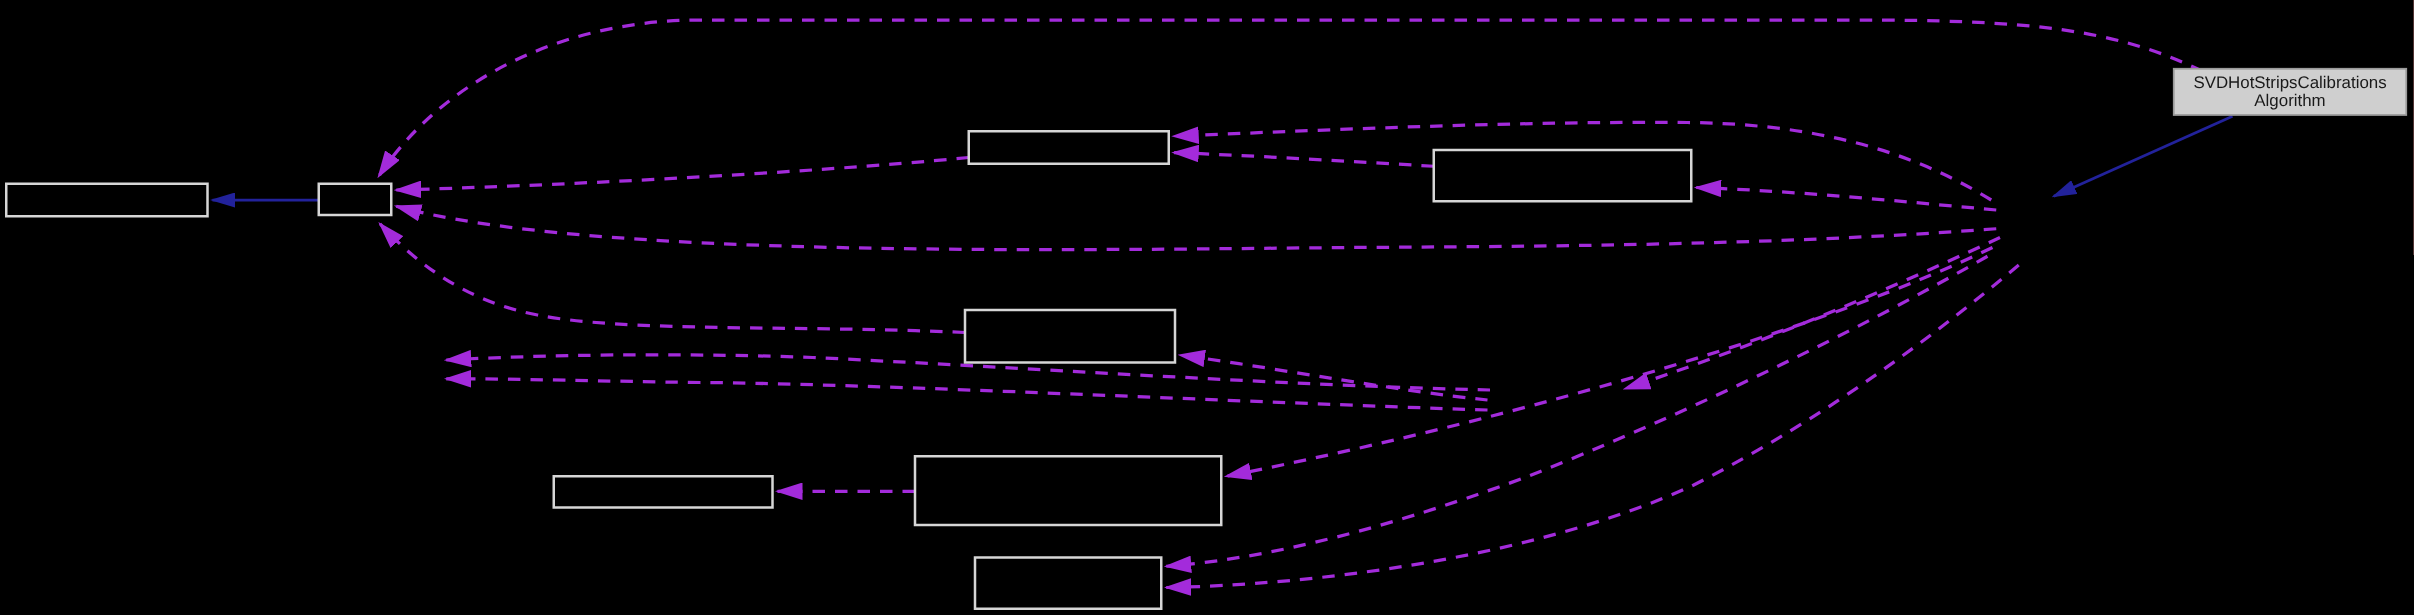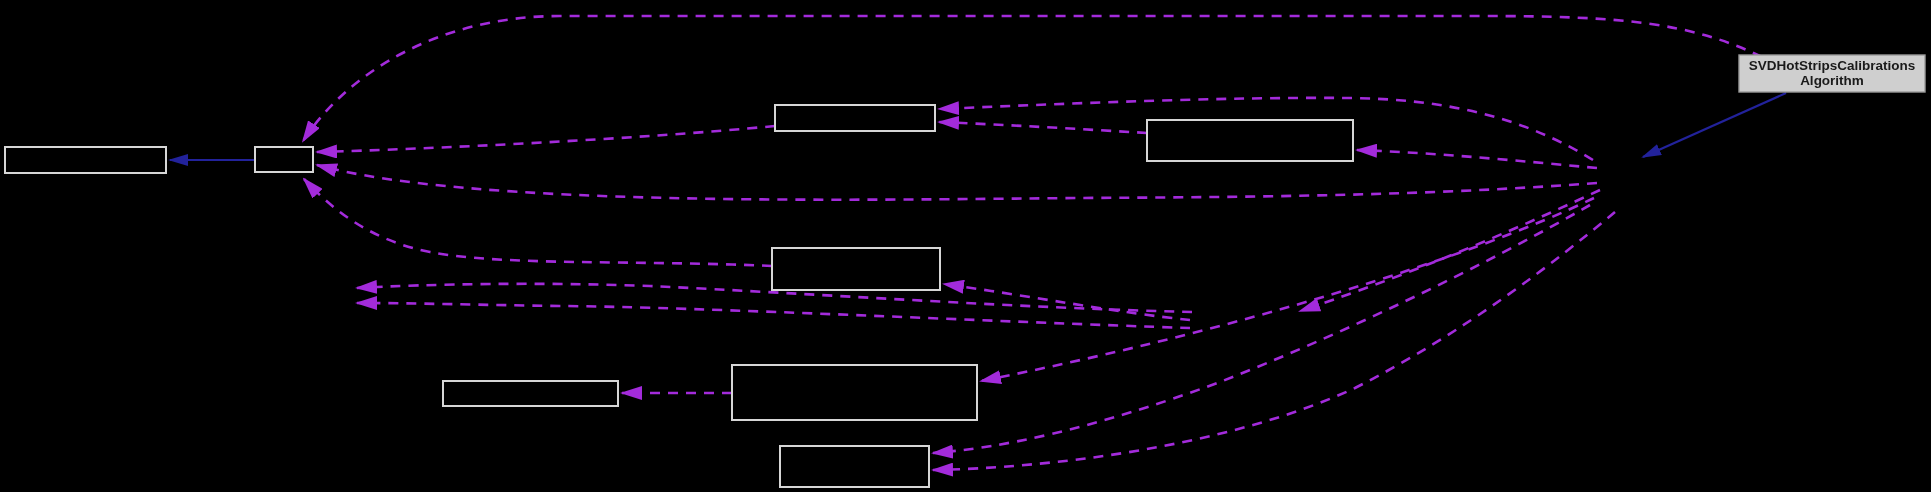--- a/index.html
+++ b/index.html
@@ -7,21 +7,20 @@
     padding: 0;
     background: #000000;
   }
   .stage {
     position: relative;
     width: 1931px;
     height: 492px;
     background: #fca5a5;
     overflow: hidden;
     font-family: "Liberation Sans", sans-serif;
-    font-weight: bold;
   }
   svg { display: block; }
   .node-rect { cursor: pointer; }
   .node-label {
     font-family: "Liberation Sans", sans-serif;
     font-size: 13.5px;
     fill: #1a1a1a;
   }
 </style>
 </head>

